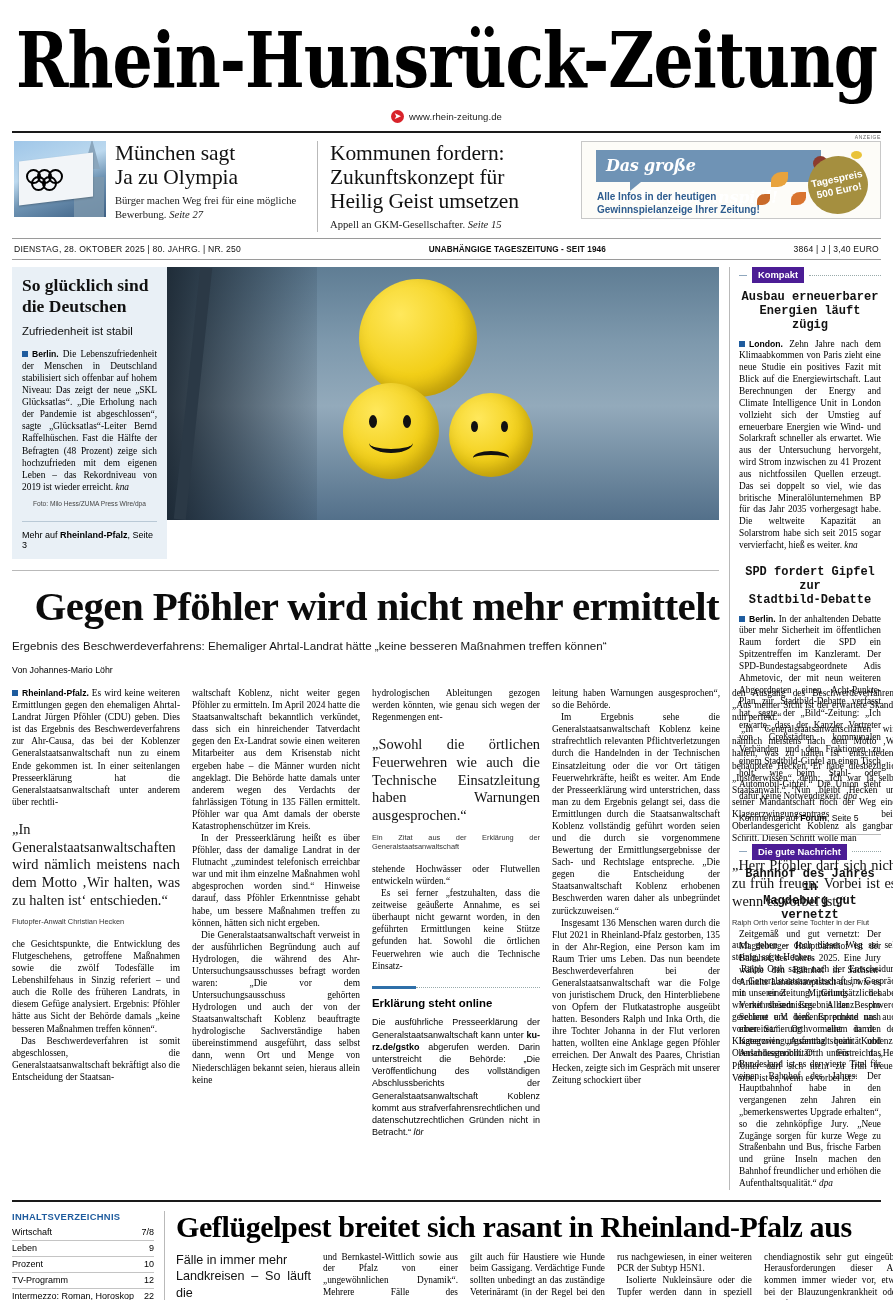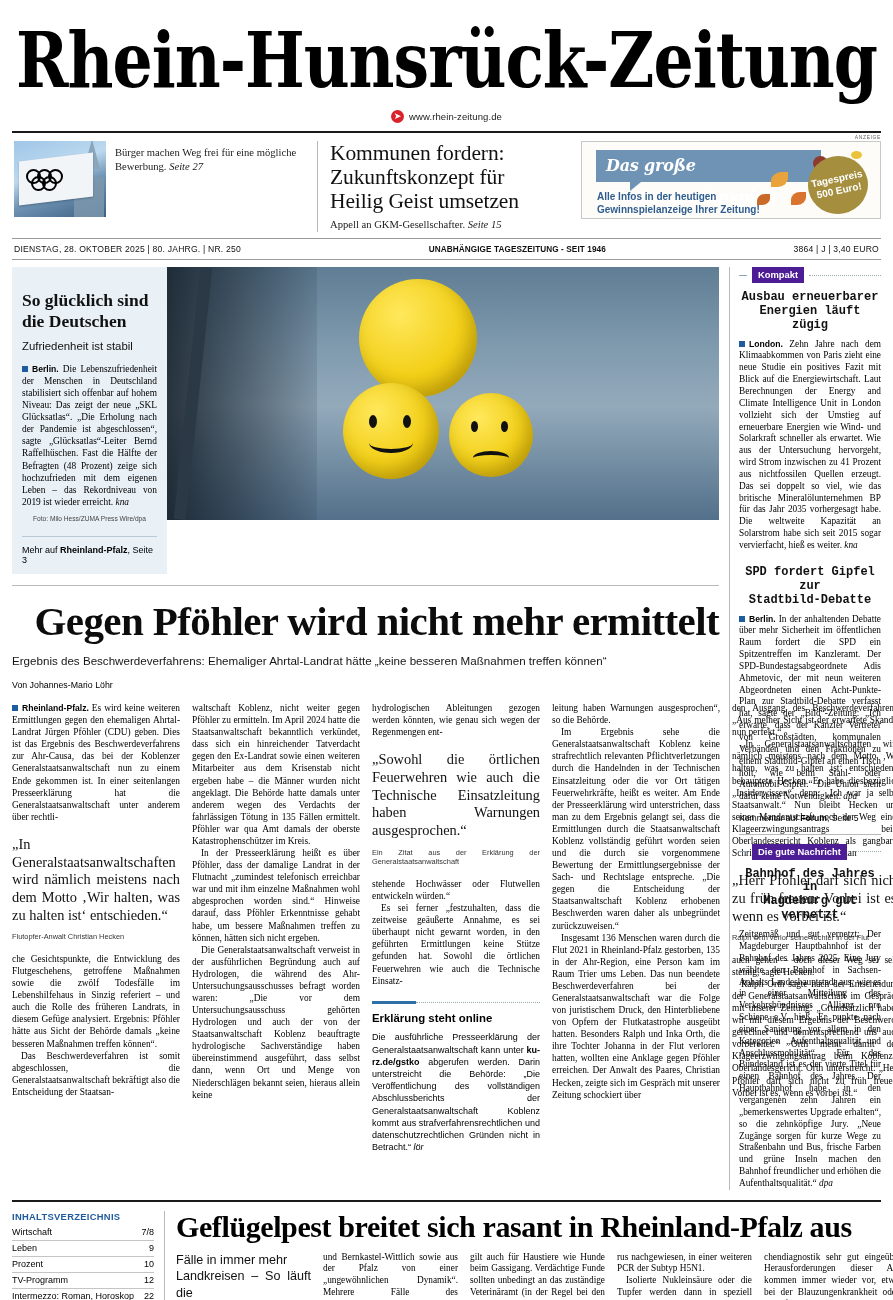--- a/index.html
+++ b/index.html
@@ -103,21 +103,21 @@
   }
   .datebar .mid { font-weight:700; font-size:8.2px; letter-spacing:.1px; }
 
   
   .main { display:flex; gap:0; padding-top:7px; }
   .col-left { width:717px; flex:0 0 717px; padding-right:10px; }
   .col-right { width:152px; flex:0 0 152px; border-left:1px solid #b9b9b9; padding-left:9px; }
 
   
   .feature { display:flex; gap:0; }
-  .feature-box { width:155px; flex:0 0 155px; background:#e9f0f6; padding:23px 10px 9px 10px; }
+  .feature-box { width:155px; flex:0 0 155px; background:#e9f0f6; padding:8px 10px 9px 10px; }
   .feature-head { font-family:"Liberation Serif",serif; font-size:17.5px; line-height:1.16; font-weight:700; color:#111; }
   .feature-sub { font-family:"Liberation Sans",sans-serif; font-size:11.4px; color:#111; margin-top:8px; line-height:1.25; }
   .feature-body { font-size:9.4px; line-height:1.28; text-align:justify; margin-top:10px; hyphens:auto; }
   .dateline-sq { display:inline-block; width:6px; height:6px; background:#1f5c9e; margin-right:4px; }
   .dl { font-family:"Liberation Sans",sans-serif; font-weight:700; font-size:8.6px; }
   .credit-agency { font-style:italic; }
   .photo-credit { font-family:"Liberation Sans",sans-serif; font-size:6.6px; color:#444; text-align:center; margin-top:7px; }
   .feature-more { font-family:"Liberation Sans",sans-serif; font-size:9px; margin-top:14px; border-top:1px solid #b9c9d6; padding-top:8px; }
   .feature-more b { font-weight:700; }
 
@@ -219,20 +219,24 @@
         <div class="flagwhite"></div>
         <div class="rings">
           <span class="ring r1"></span>
             <span class="ring r2"></span>
             <span class="ring r3"></span>
           <span class="ring r4"></span>
             <span class="ring r5"></span>
         </div>
       </div>
       <div class="teaser-text">
+        <div class="teaser-head">
+          <div>München sagt</div>
+          <div>Ja zu Olympia</div>
+        </div>
         <div class="teaser-sub">
           <span>Bürger machen Weg frei für eine mögliche Bewerbung. </span><i>Seite 27</i>
         </div>
       </div>
     </div>
 
     <div class="teaser teaser-wide">
       <div class="teaser-text">
         <div class="teaser-head">
           <div>Kommunen fordern:</div>

